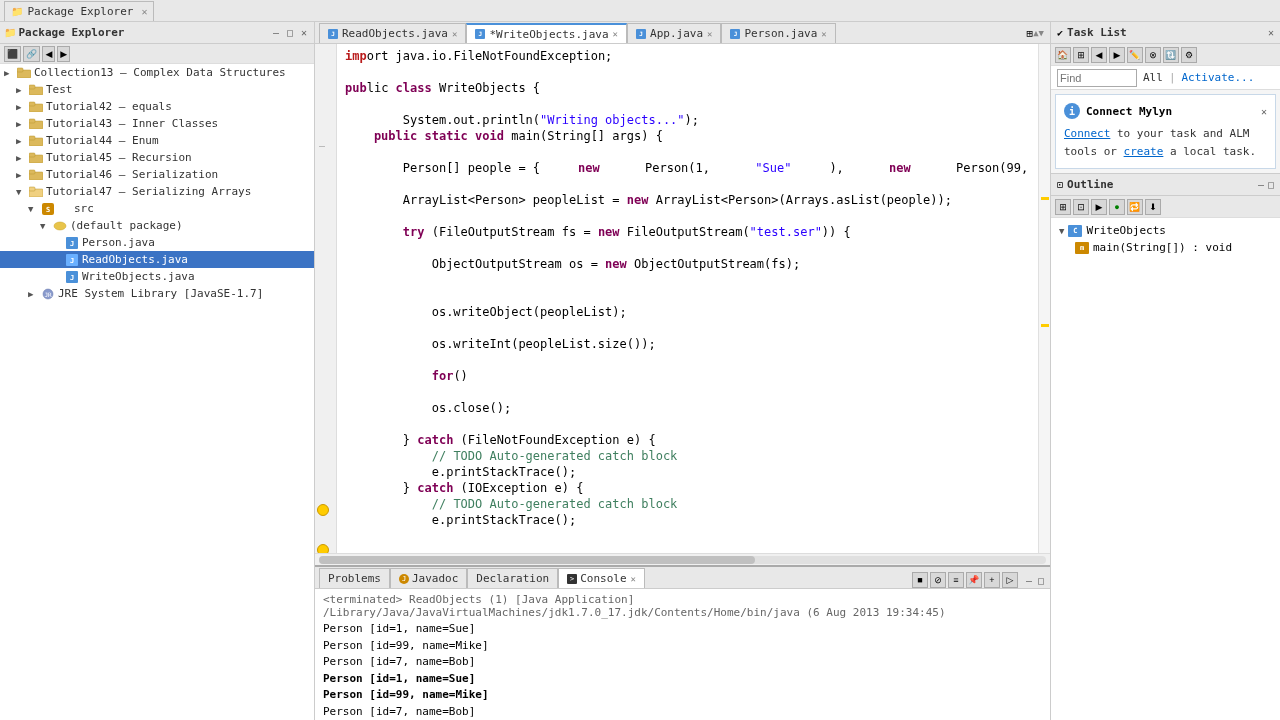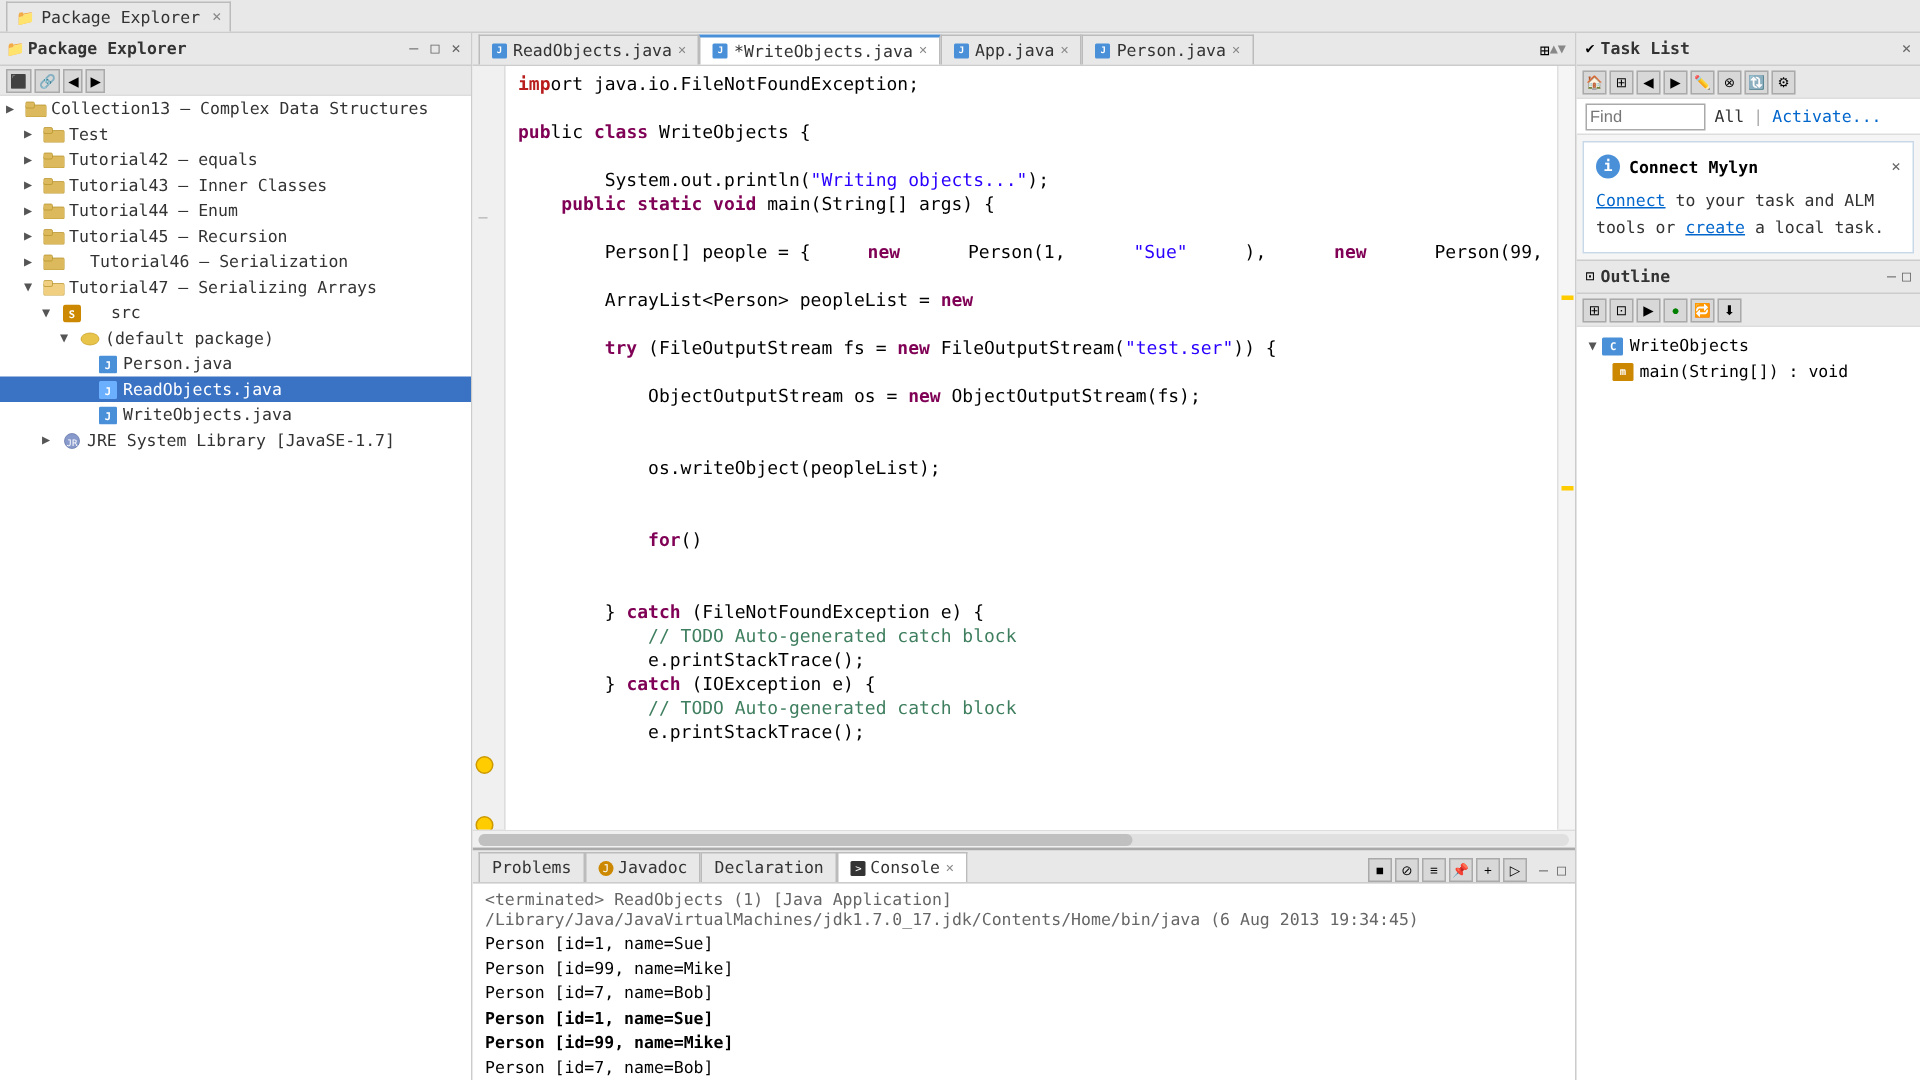--- a/index.html
+++ b/index.html
@@ -99,21 +99,21 @@
           <span style="font-size:11px;margin-left:2px;">Tutorial45 – Recursion</span>
         </div>
         <div style="display:flex;align-items:center;padding:2px 0;padding-left:16px;cursor:pointer;font-size:11px;color:#333;white-space:nowrap;">
           <span style="width:12px;font-size:9px;color:#555;">▶</span>
           <span style="width:16px;height:12px;display:flex;align-items:center;justify-content:center;">
             <svg width="14" height="11" viewBox="0 0 14 11">
                 <rect x="0" y="3" width="14" height="8" rx="1" fill="#dcb95c" stroke="#b8962e" stroke-width="0.5"></rect>
                 <rect x="0" y="1" width="6" height="4" rx="1" fill="#dcb95c" stroke="#b8962e" stroke-width="0.5"></rect>
               </svg>
           </span>
-          <span style="font-size:11px;margin-left:16px;">Tutorial46 – Serialization</span>
+          <span style="font-size:11px;margin-left:2px;">Tutorial46 – Serialization</span>
         </div>
         <div style="display:flex;align-items:center;padding:2px 0;padding-left:16px;cursor:pointer;font-size:11px;color:#333;white-space:nowrap;">
           <span style="width:12px;font-size:9px;color:#555;">▼</span>
           <span style="width:16px;height:12px;display:flex;align-items:center;justify-content:center;">
             <svg width="14" height="11" viewBox="0 0 14 11">
                 <rect x="0" y="3" width="14" height="8" rx="1" fill="#f0d080" stroke="#b8962e" stroke-width="0.5"></rect>
                 <rect x="0" y="1" width="6" height="4" rx="1" fill="#f0d080" stroke="#b8962e" stroke-width="0.5"></rect>
               </svg>
           </span>
           <span style="font-size:11px;margin-left:2px;">Tutorial47 – Serializing Arrays</span>
@@ -235,41 +235,47 @@
             <div style="white-space:pre; height:16px; display:flex; align-items:center; position:relative;">
               
               <span style="color:#7f0055;font-weight:bold;">    public static void</span><span> main(String[] args) {</span>
             </div>
             <div style="white-space:pre; height:16px;"></div>
             <div style="white-space:pre; height:16px; display:flex; align-items:center;gap:38px;">
               <span>        Person[] people = {</span><span style="color:#7f0055;font-weight:bold;">new</span><span> Person(1, </span><span style="color:#2a00ff;">"Sue"</span><span>), </span><span style="color:#7f0055;font-weight:bold;">new</span><span> Person(99, </span><span style="color:#2a00ff;">"Mike"</span><span>), </span><span style="color:#7f0055;font-weight:bold;">new</span><span> Person(7, </span><span style="color:#2a00ff;">"Bob"</span><span>)};</span>
             </div>
             <div style="white-space:pre; height:16px;"></div>
             <div style="white-space:pre; height:16px; display:flex; align-items:center;">
-              <span>        ArrayList&lt;Person&gt; peopleList = </span><span style="color:#7f0055;font-weight:bold;">new</span>
+              <span>        ArrayList&lt;Person&gt; peopleList = </span><span style="color:#7f0055;font-weight:bold;">new</span><span> ArrayList&lt;Person&gt;(Arrays.asList(people));</span>
             </div>
             <div style="white-space:pre; height:16px;"></div>
             <div style="white-space:pre; height:16px; display:flex; align-items:center;">
               <span>        </span><span style="color:#7f0055;font-weight:bold;">try</span><span> (FileOutputStream fs = </span><span style="color:#7f0055;font-weight:bold;">new</span><span> FileOutputStream(</span><span style="color:#2a00ff;">"test.ser"</span><span>)) {</span>
             </div>
             <div style="white-space:pre; height:16px;"></div>
             <div style="white-space:pre; height:16px; display:flex; align-items:center;">
               <span>            ObjectOutputStream os = </span><span style="color:#7f0055;font-weight:bold;">new</span><span> ObjectOutputStream(fs);</span>
             </div>
             <div style="white-space:pre; height:16px;"></div>
             <div style="white-space:pre; height:16px;"></div>
             <div style="white-space:pre; height:16px; display:flex; align-items:center;">
               <span>            os.writeObject(peopleList);</span>
             </div>
             <div style="white-space:pre; height:16px;"></div>
+            <div style="white-space:pre; height:16px; display:flex; align-items:center;">
+              <span>            os.writeInt(peopleList.size());</span>
+            </div>
             <div style="white-space:pre; height:16px;"></div>
             <div style="white-space:pre; height:16px; display:flex; align-items:center;">
               <span>            </span><span style="color:#7f0055;font-weight:bold;">for</span><span>()</span>
             </div>
             <div style="white-space:pre; height:16px;"></div>
+            <div style="white-space:pre; height:16px; display:flex; align-items:center;">
+              <span>            os.close();</span>
+            </div>
             <div style="white-space:pre; height:16px;"></div>
             <div style="white-space:pre; height:16px; display:flex; align-items:center;">
               <span>        } </span><span style="color:#7f0055;font-weight:bold;">catch</span><span> (FileNotFoundException e) {</span>
             </div>
             <div style="white-space:pre; height:16px; display:flex; align-items:center;">
               <span>            </span><span style="color:#3f7f5f;">// TODO Auto-generated catch block</span>
             </div>
             <div style="white-space:pre; height:16px; display:flex; align-items:center;">
               <span>            e.printStackTrace();</span>
             </div>

